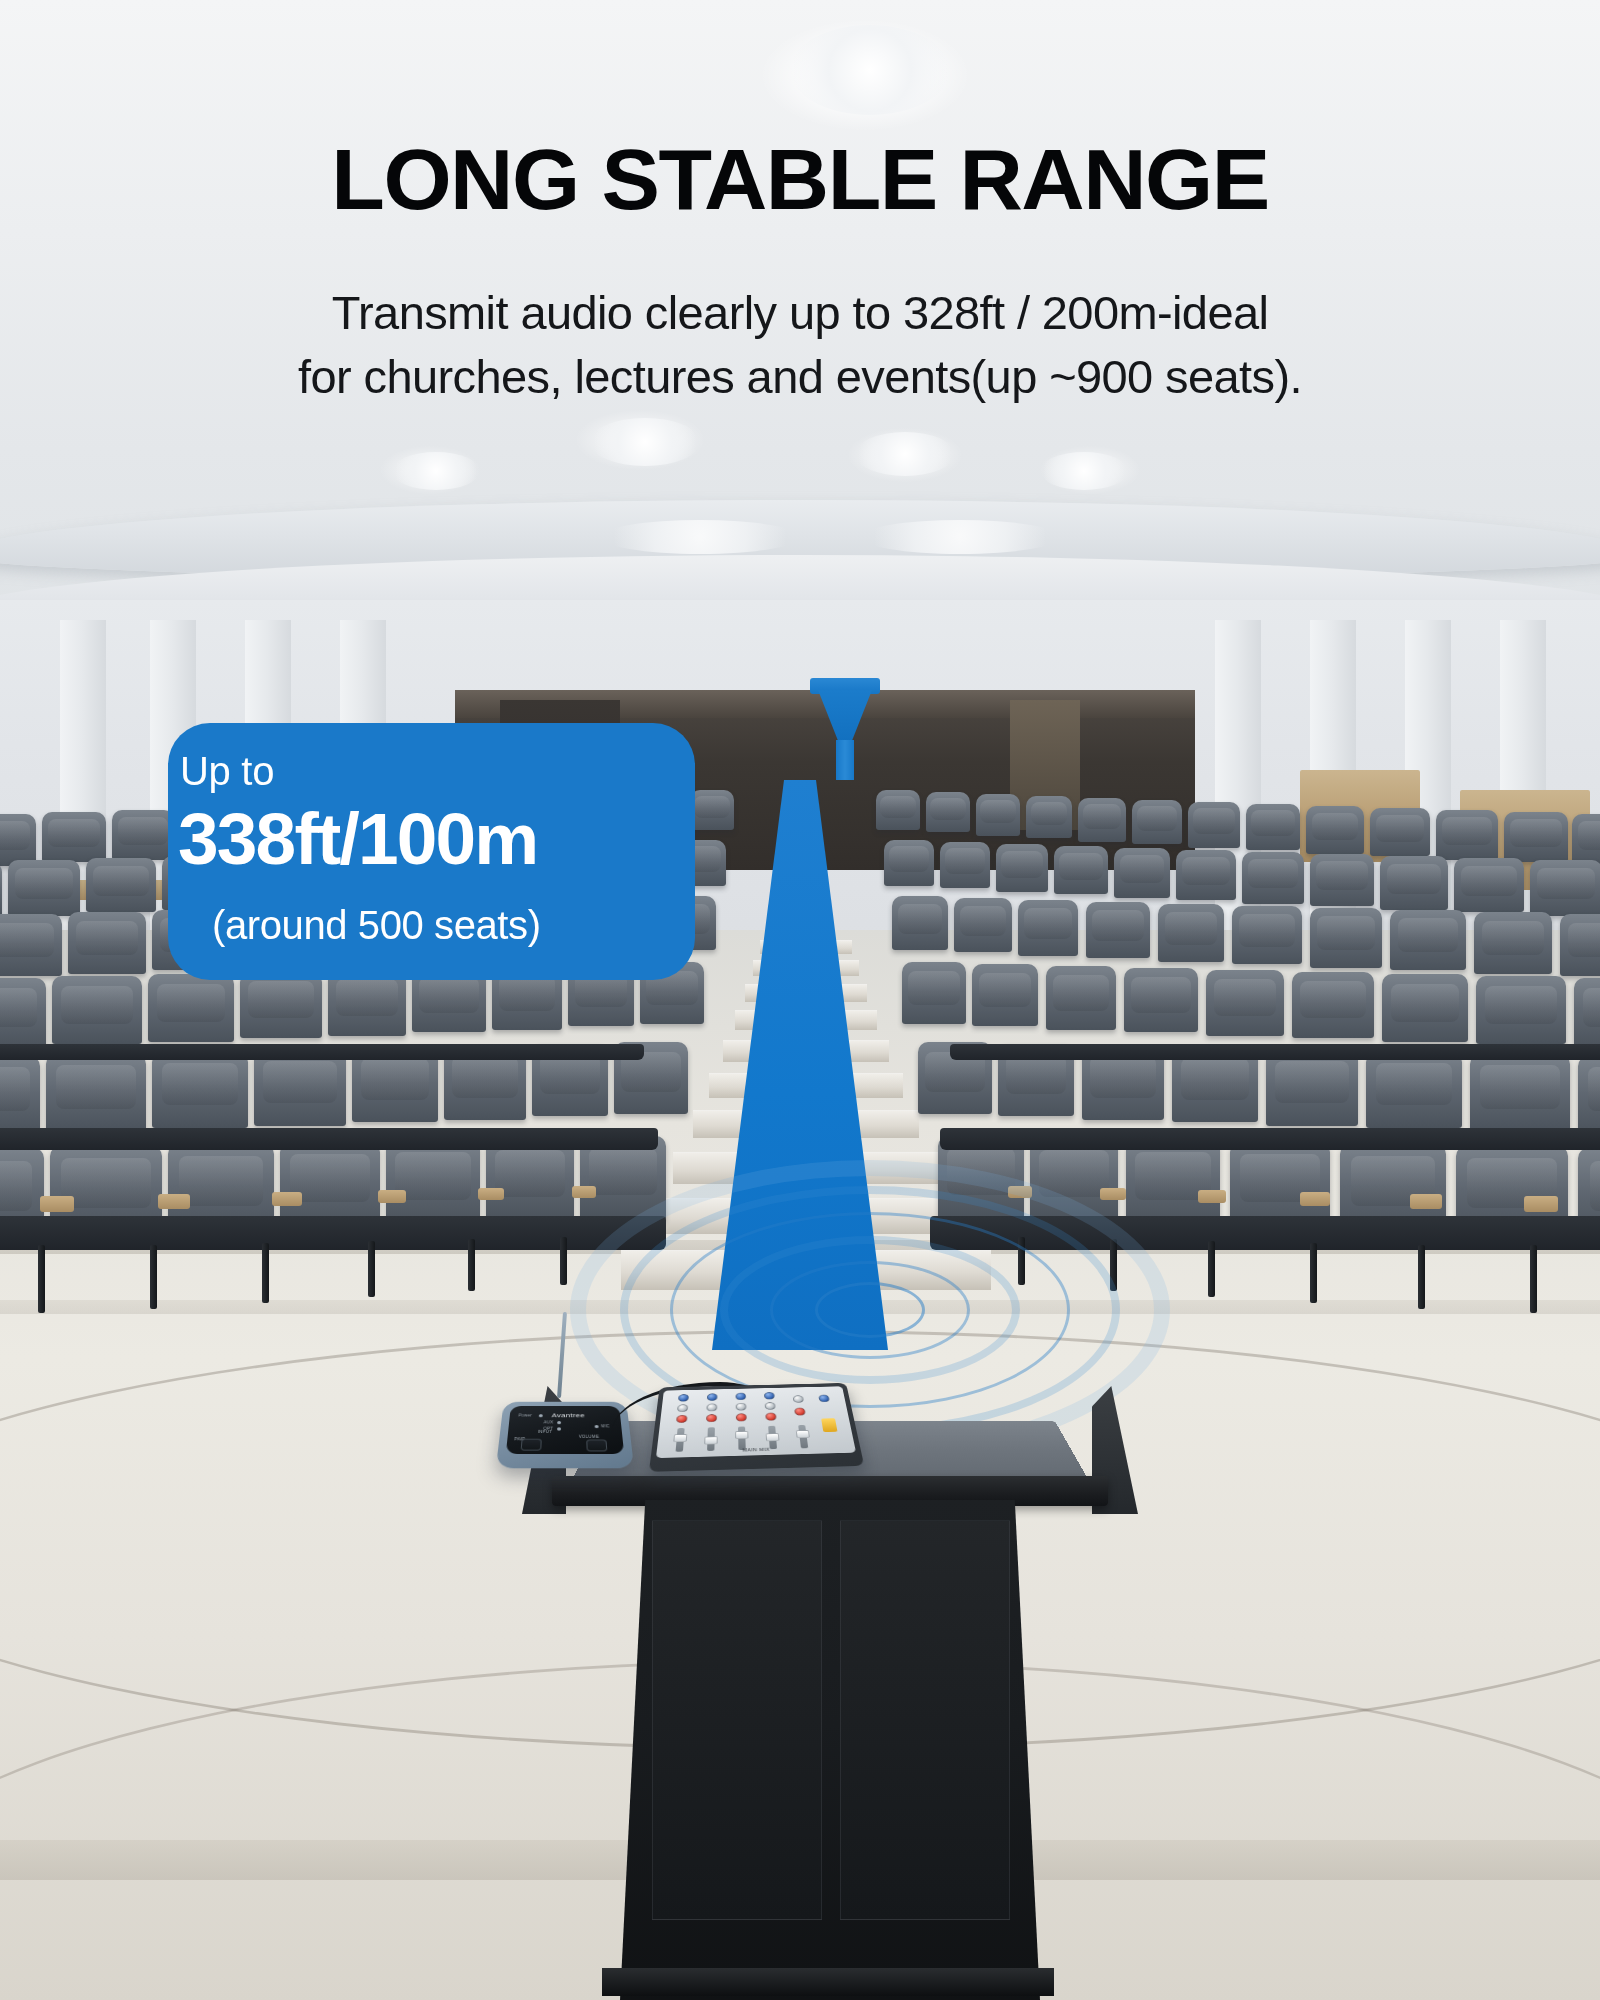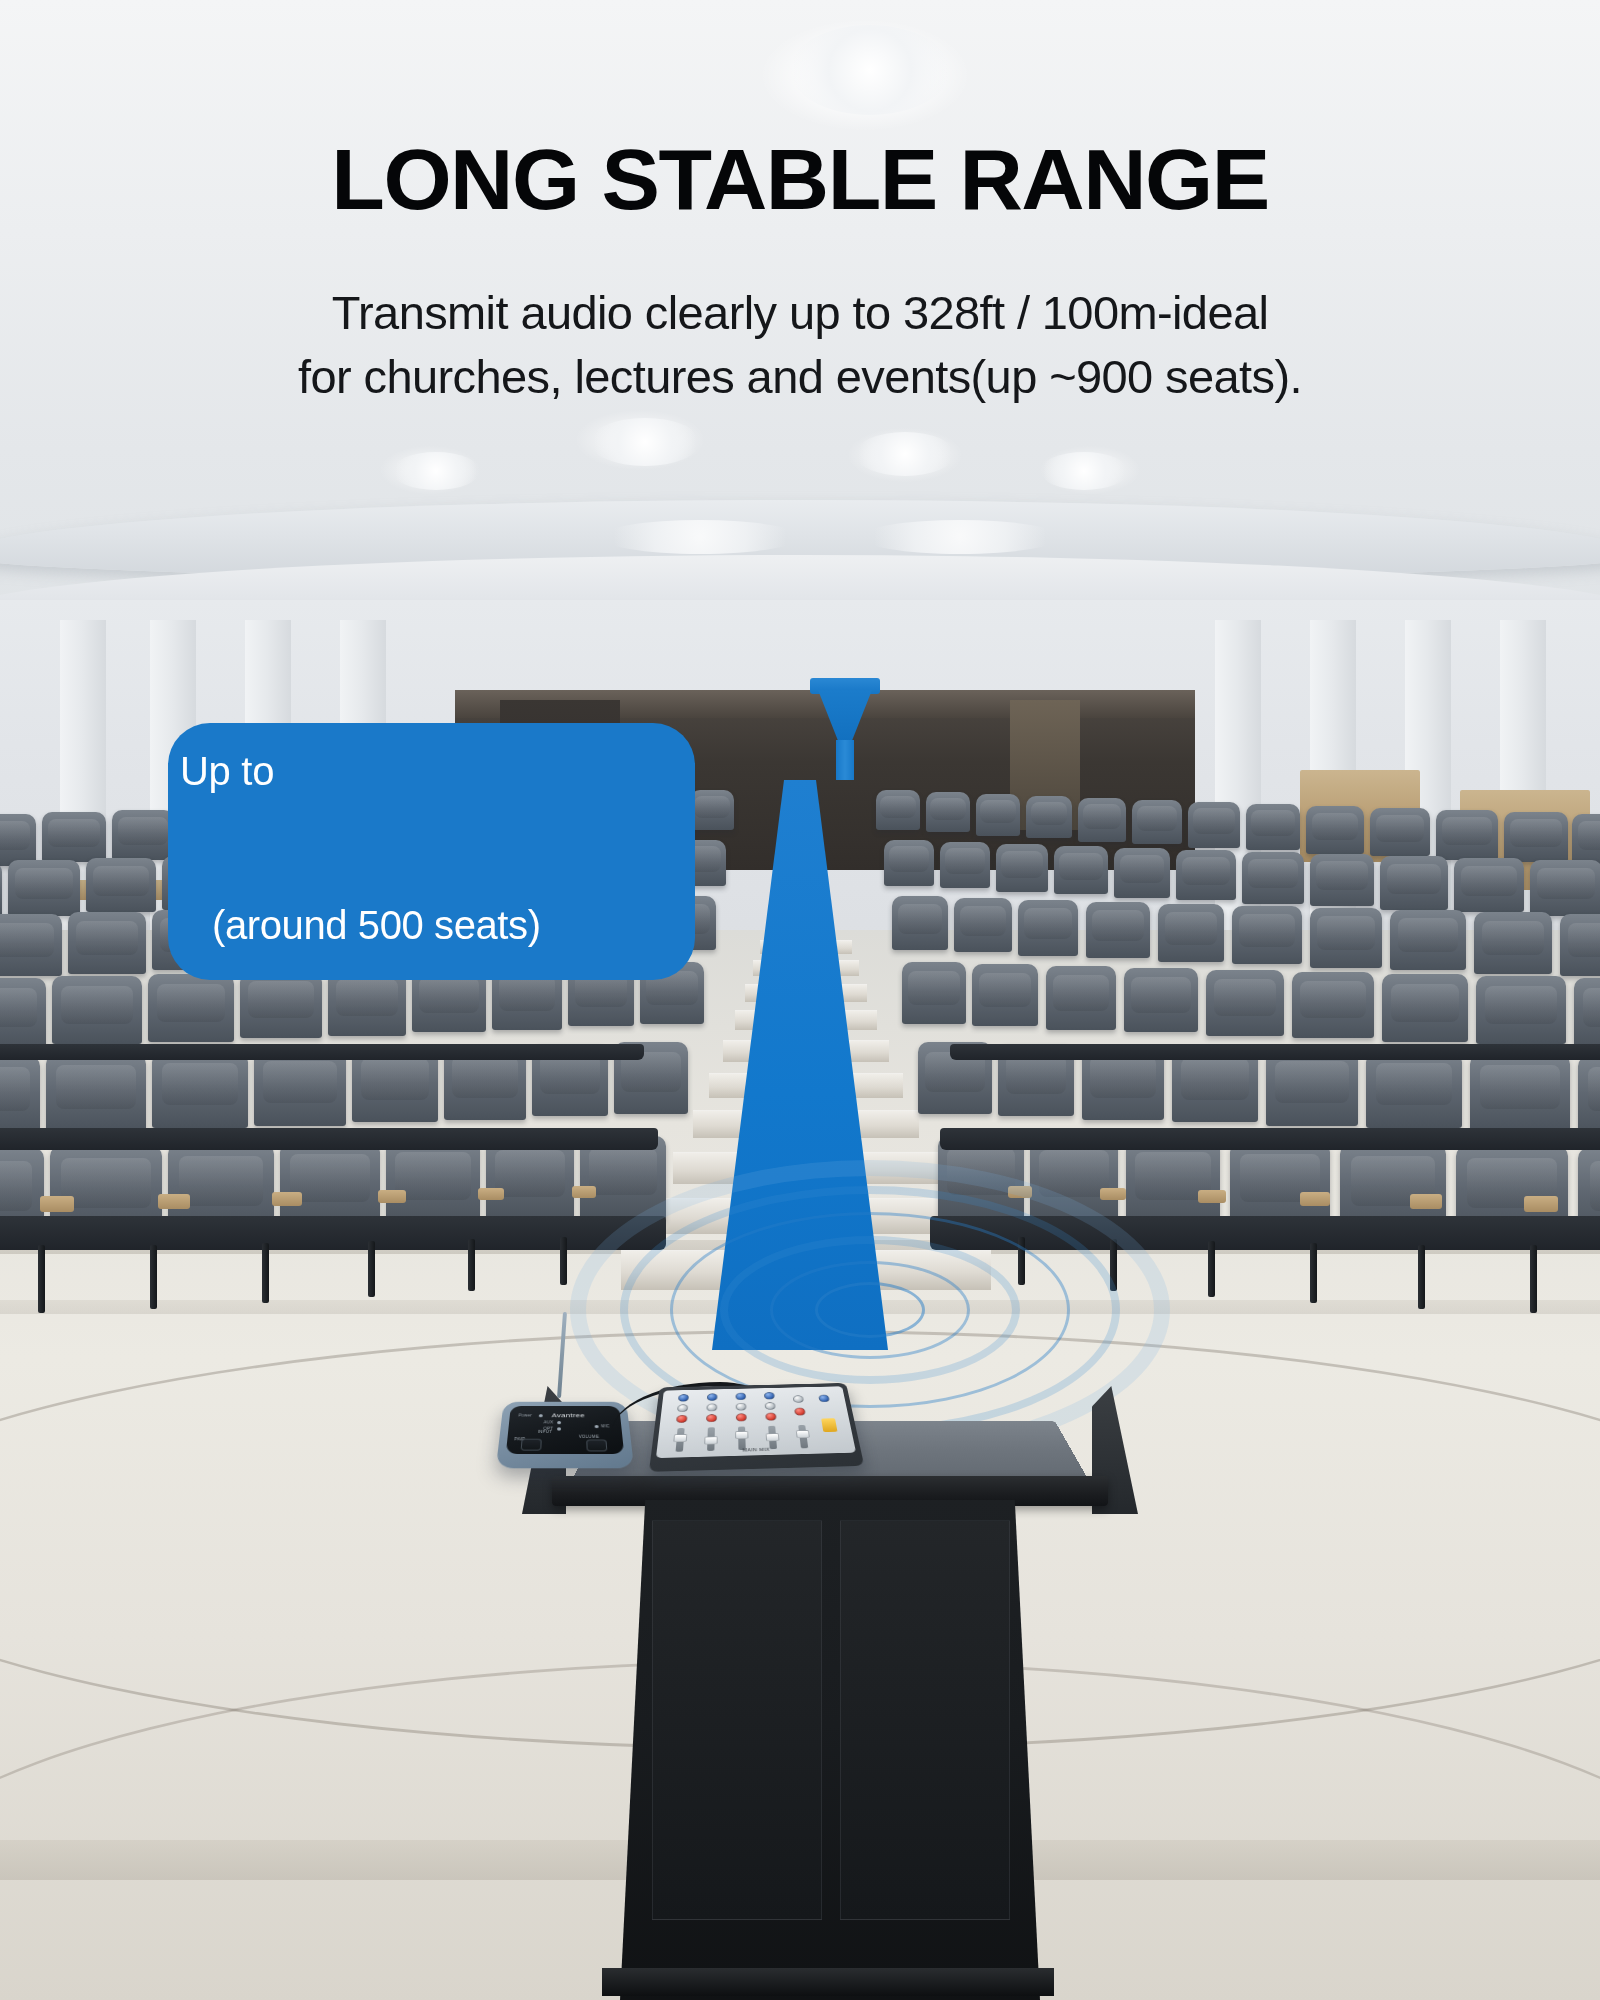--- a/index.html
+++ b/index.html
@@ -649,21 +649,22 @@
         <div class="mx-knob blue" style="left:163px;top:12px;"></div>
         <span class="mx-label">MAIN MIX</span>
       </div>
     </div>
 
   </div>
 
   <div class="headline">LONG STABLE RANGE</div>
 
   <div class="subline">
-    <div>Transmit audio clearly up to 328ft / 100m-ideal</div>
+    <div>Transmit audio clearly up to 328ft / 200m-ideal</div>
     <div>for churches, lectures and events(up ~900 seats).</div>
   </div>
 
   <div class="badge"></div>
   <div class="badge-up">Up to</div>
+  <div class="badge-main">338ft/100m</div>
   <div class="badge-sub">(around 500 seats)</div>
 
 </div>
 
 </body></html>

